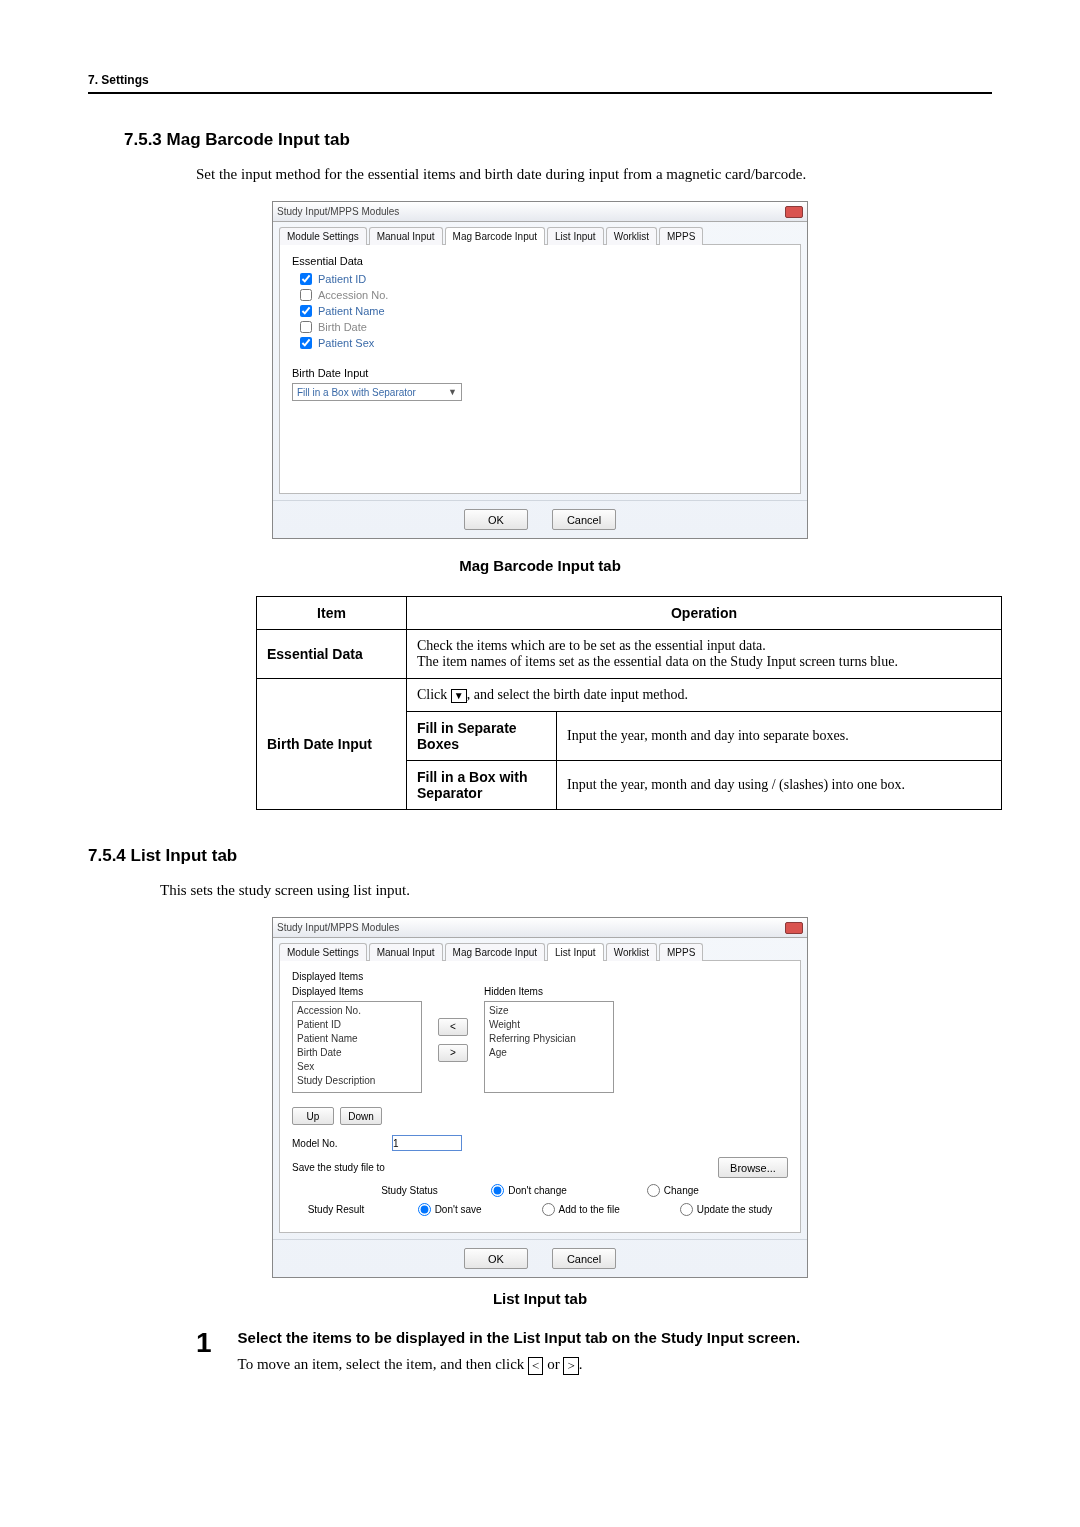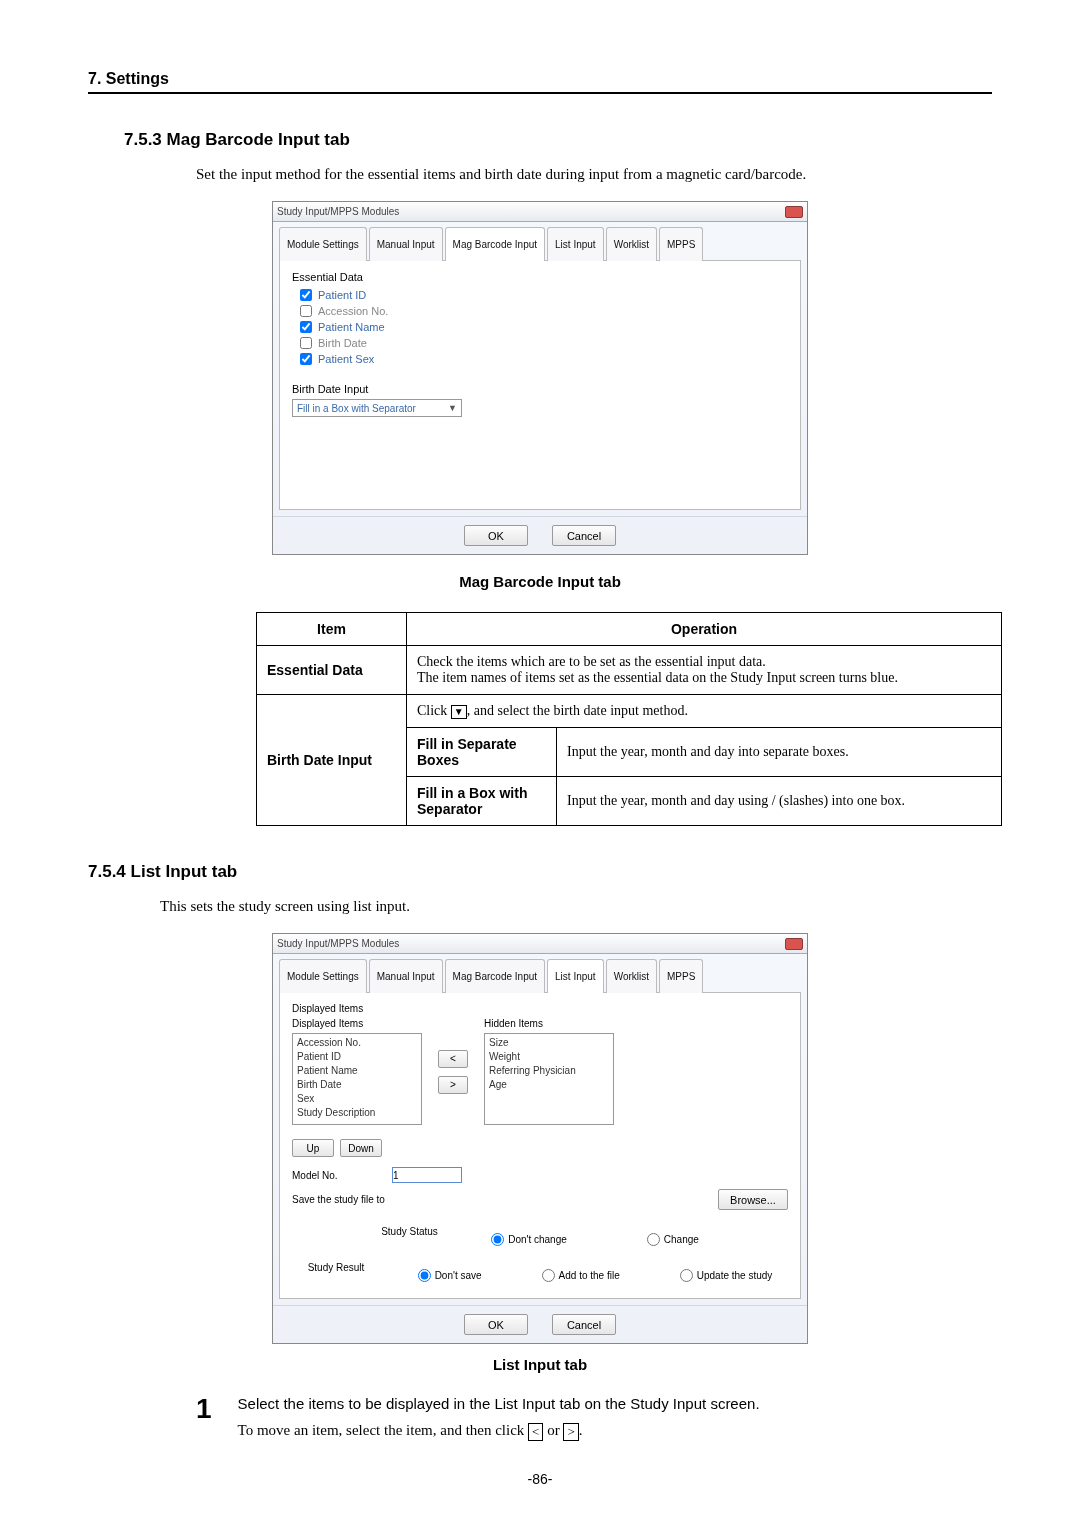--- a/index.html
+++ b/index.html
@@ -1,28 +1,28 @@
 <!DOCTYPE html>
 <html><head>
 <meta charset="utf-8">
 <style>
   * { box-sizing: border-box; margin: 0; padding: 0; }
   html, body { width: 1080px; height: 1527px; background: #fff; font-family: Arial, Helvetica, sans-serif; color: #000; }
   .page { padding: 70px 88px 0 88px; }
   .header-line { border-bottom: 2px solid #000; padding-bottom: 4px; margin-bottom: 36px; }
-  .chapter { font-size: 16px; font-weight: bold; margin-top: 33px; }
+  .chapter { font-size: 12px; font-weight: bold; margin-top: 33px; }
   .h-section { font-size: 17px; font-weight: bold; margin-left: 36px; margin-bottom: 16px; }
   .intro { font-family: Georgia, "Times New Roman", serif; font-size: 15px; margin-left: 108px; margin-bottom: 18px; }
   
   .shot1 { width: 536px; margin: 0 auto 18px auto; border: 1px solid #888; background: linear-gradient(#f4f7fb,#eef2f8); font-size: 11px; }
   .shot1-title { display:flex; justify-content:space-between; align-items:center; height:20px; padding:0 4px; background: linear-gradient(#fff,#e6e9ef); border-bottom:1px solid #aaa; font-size:10px; color:#444;}
   .winbtns { display:flex; gap:2px;}
   .winbtn { width:18px; height:12px; background:#d9534f; border:1px solid #8b3a3a; border-radius:2px;}
   .tabstrip { display:flex; gap:2px; padding:4px 6px 0 6px; font-size:10px;}
-  .tab { padding:11px 7px; border:1px solid #bbb; border-bottom:none; background:#f7f7fa; color:#111; position:relative; top:1px; border-radius:3px 3px 0 0;}
+  .tab { padding:3px 7px; border:1px solid #bbb; border-bottom:none; background:#f7f7fa; color:#111; position:relative; top:1px; border-radius:3px 3px 0 0;}
   .tab.active { background:#fff; }
   .tabbody { background:#fff; border:1px solid #bbb; margin:0 6px 6px 6px; padding:10px 12px; min-height:250px;}
   .ess-title { font-size:11px; margin-bottom:6px;}
   .chk-row { display:flex; align-items:center; gap:6px; font-size:11px; color:#3a6aa8; margin:4px 0 4px 8px;}
   .chk-row input { width:12px; height:12px;}
   .chk-row.gray { color:#888;}
   .bdi-label { font-size:11px; margin:18px 0 4px 0;}
   .dd { display:flex; align-items:center; width:170px; height:18px; border:1px solid #999; background:#fff; font-size:10px; color:#3a6aa8; padding:0 4px; justify-content:space-between;}
   .dd .tri { font-size:9px; color:#555;}
   .dlg-btns { display:flex; justify-content:center; gap:24px; padding:8px 10px; border-top:1px solid #d0d6de;}
@@ -47,27 +47,27 @@
   .listlabel { font-size:10px;}
   .listbox { width:130px; height:92px; border:1px solid #999; background:#fff; padding:2px; overflow:hidden;}
   .listbox div { font-size:10px; color:#333; padding:0 2px; line-height:14px;}
   .movecol { display:flex; flex-direction:column; justify-content:center; gap:8px;}
   .smallbtn { width:30px; height:18px; border:1px solid #999; background:linear-gradient(#fdfdfd,#e6e6e6); font-size:10px; border-radius:2px;}
   .updown { display:flex; gap:6px; margin:14px 0 10px 0;}
   .inline-field { display:flex; align-items:center; font-size:10px; margin:6px 0;}
   .txtin { width:70px; height:16px; border:1px solid #5a8bd6; background:#fff; font-size:10px;}
   .radio-row { display:flex; align-items:center; gap:10px; font-size:10px; margin:6px 0;justify-content:center;}
   .radio-row .lbl { width:100px;}
-  .radio { display:flex; align-items:center; gap:4px;margin-top:17px;}
+  .radio { display:flex; align-items:center; gap:4px;}
 
   
   .step-row { display:flex; gap:26px; margin: 14px 0 0 108px; align-items:flex-start;}
   .step-num { font-size:28px; font-weight:bold; line-height:28px;}
   .step-text { flex:1;}
-  .step-title { font-size:15px; font-weight:normal; margin-bottom:10px;}
+  .step-title { font-size:15px; font-weight:bold; margin-bottom:10px;}
   .step-body { font-family: Georgia, "Times New Roman", serif; font-size:15px;}
 
   .pagenum { text-align:center; font-size:14px; margin-top:30px;}
 </style>
 </head>
 <body>
 
 <div class="page">
 
   <div class="header-line">
@@ -254,14 +254,13 @@
   <div class="step-row">
     <div class="step-num">1</div>
     <div class="step-text">
       <div class="step-title">Select the items to be displayed in the List Input tab on the Study Input screen.</div>
       <div class="step-body">
         <span>To move an item, select the item, and then click </span><span class="wrap-box">&lt;</span><span> or </span><span class="wrap-box">&gt;</span><span>.</span>
       </div>
     </div>
   </div>
 
-  <div class="pagenum">-86-</div>
 </div>
 
 </body></html>

